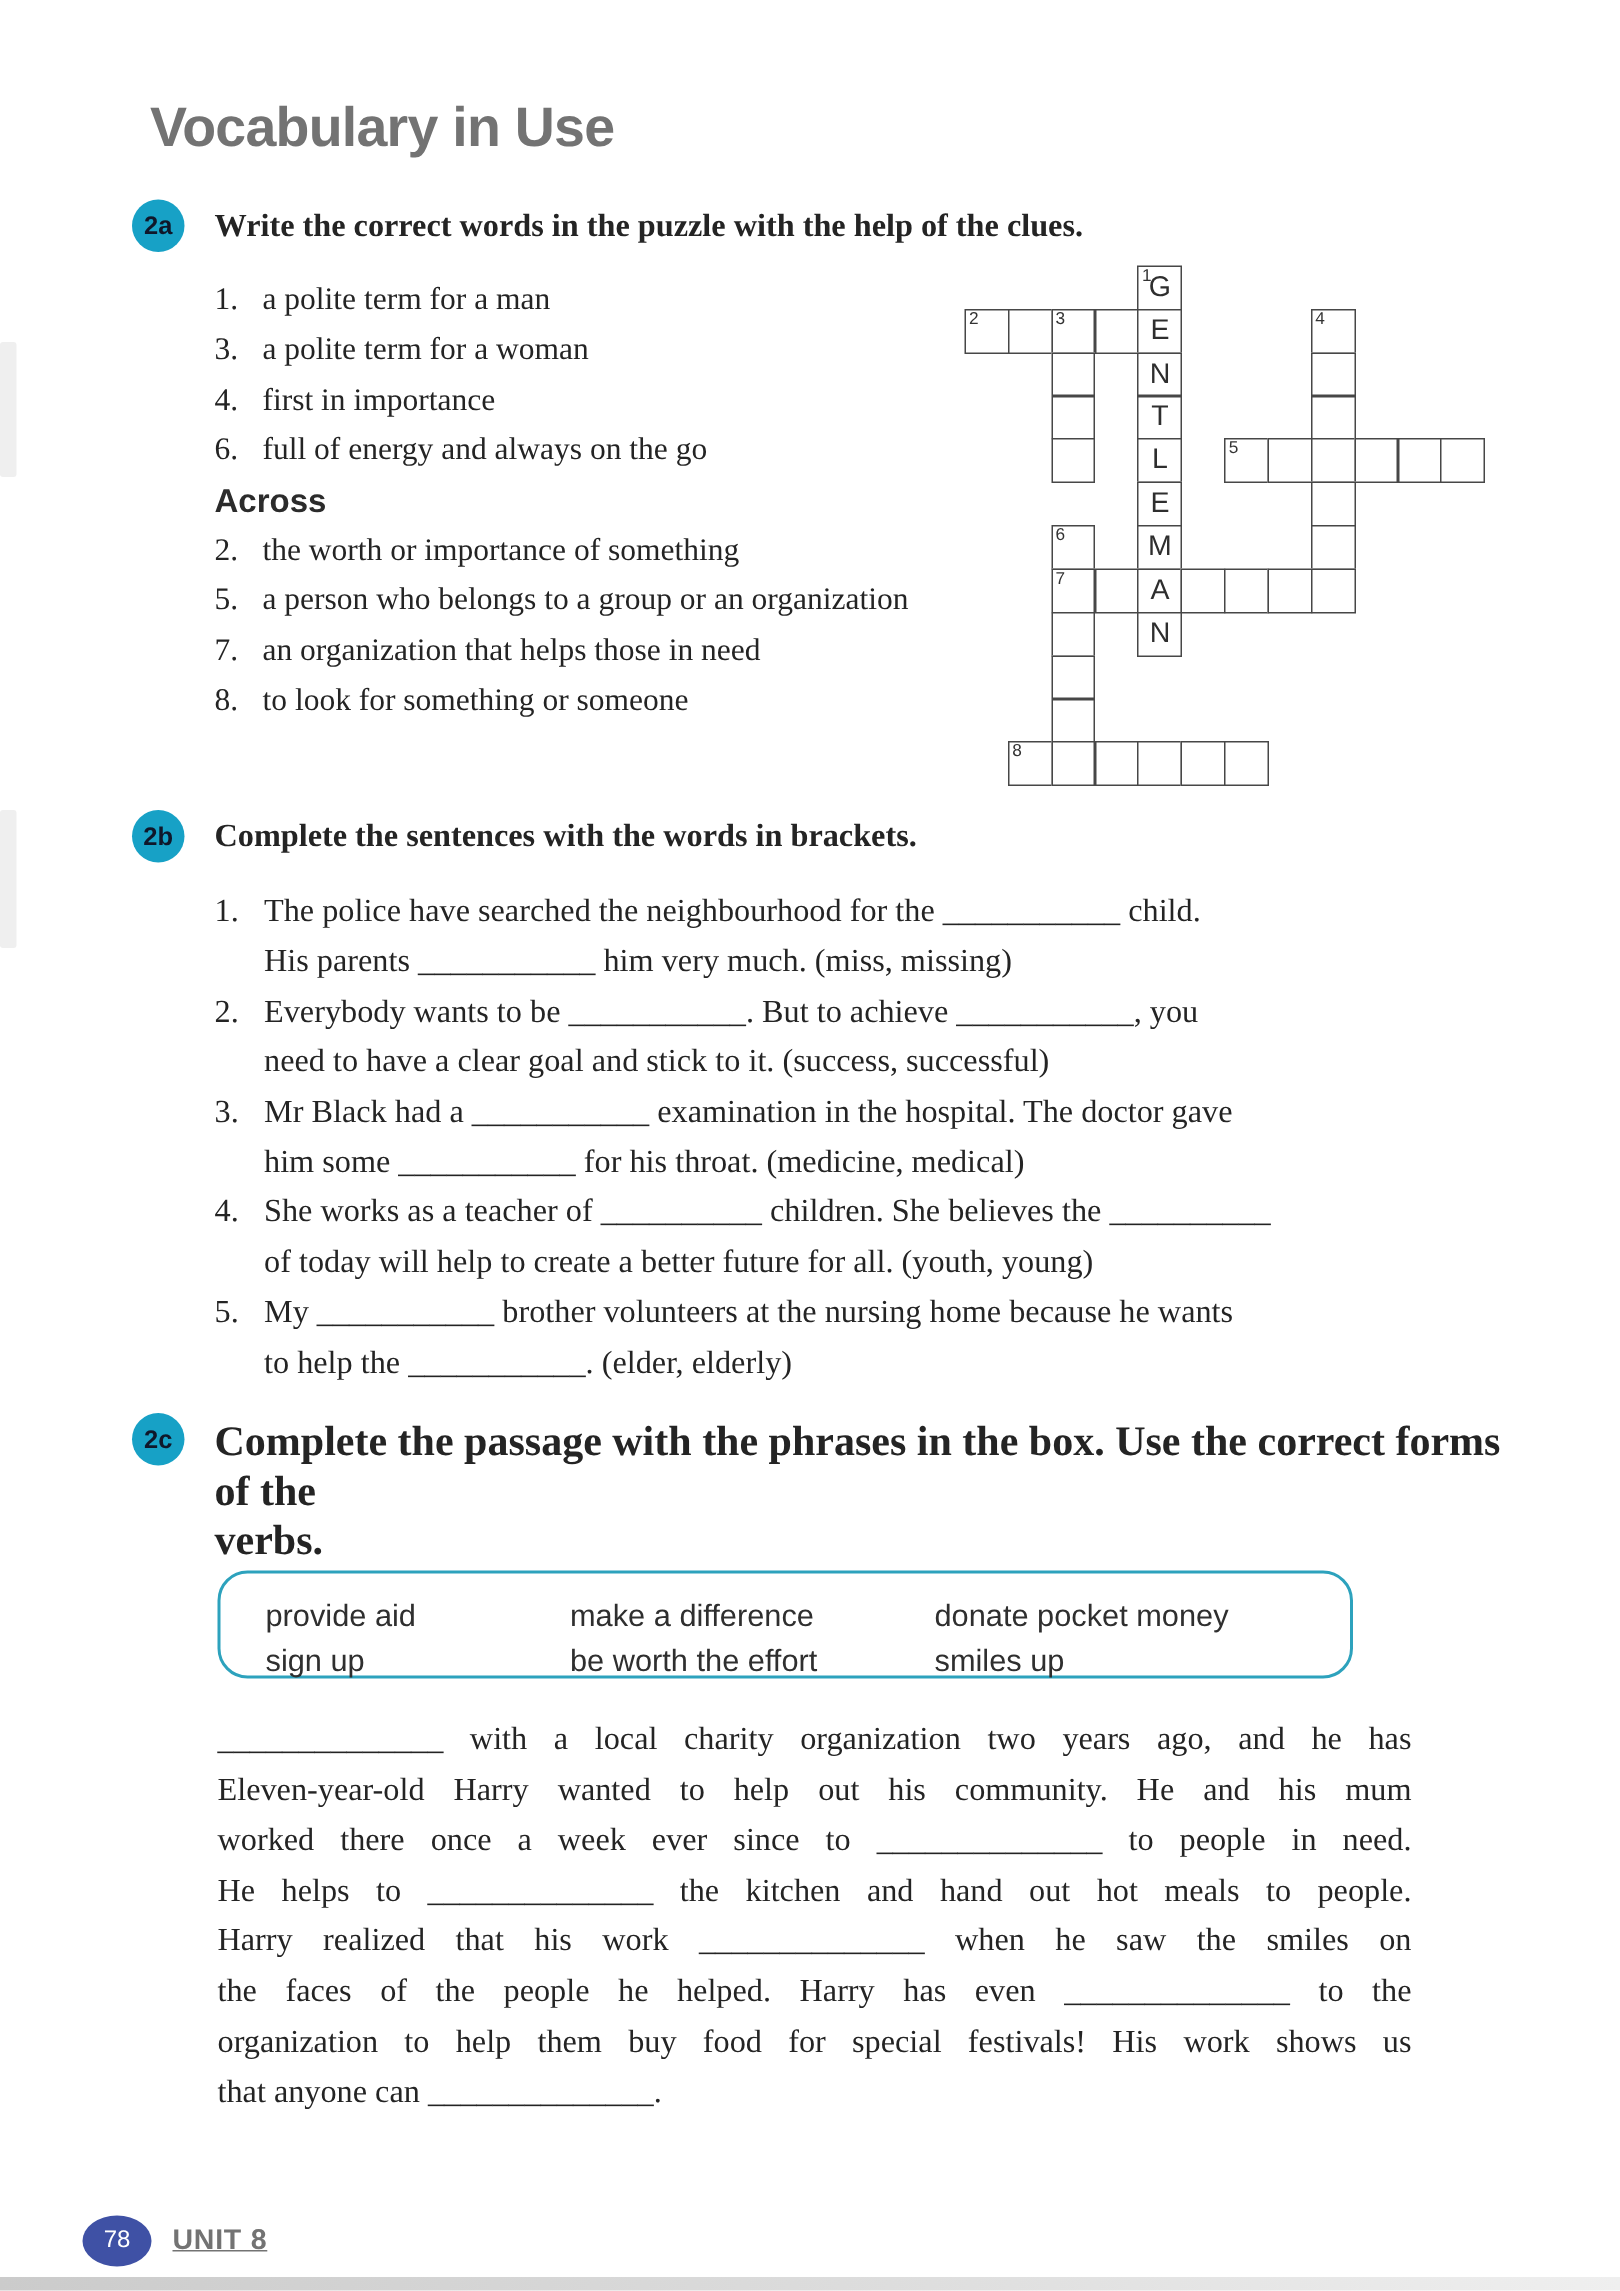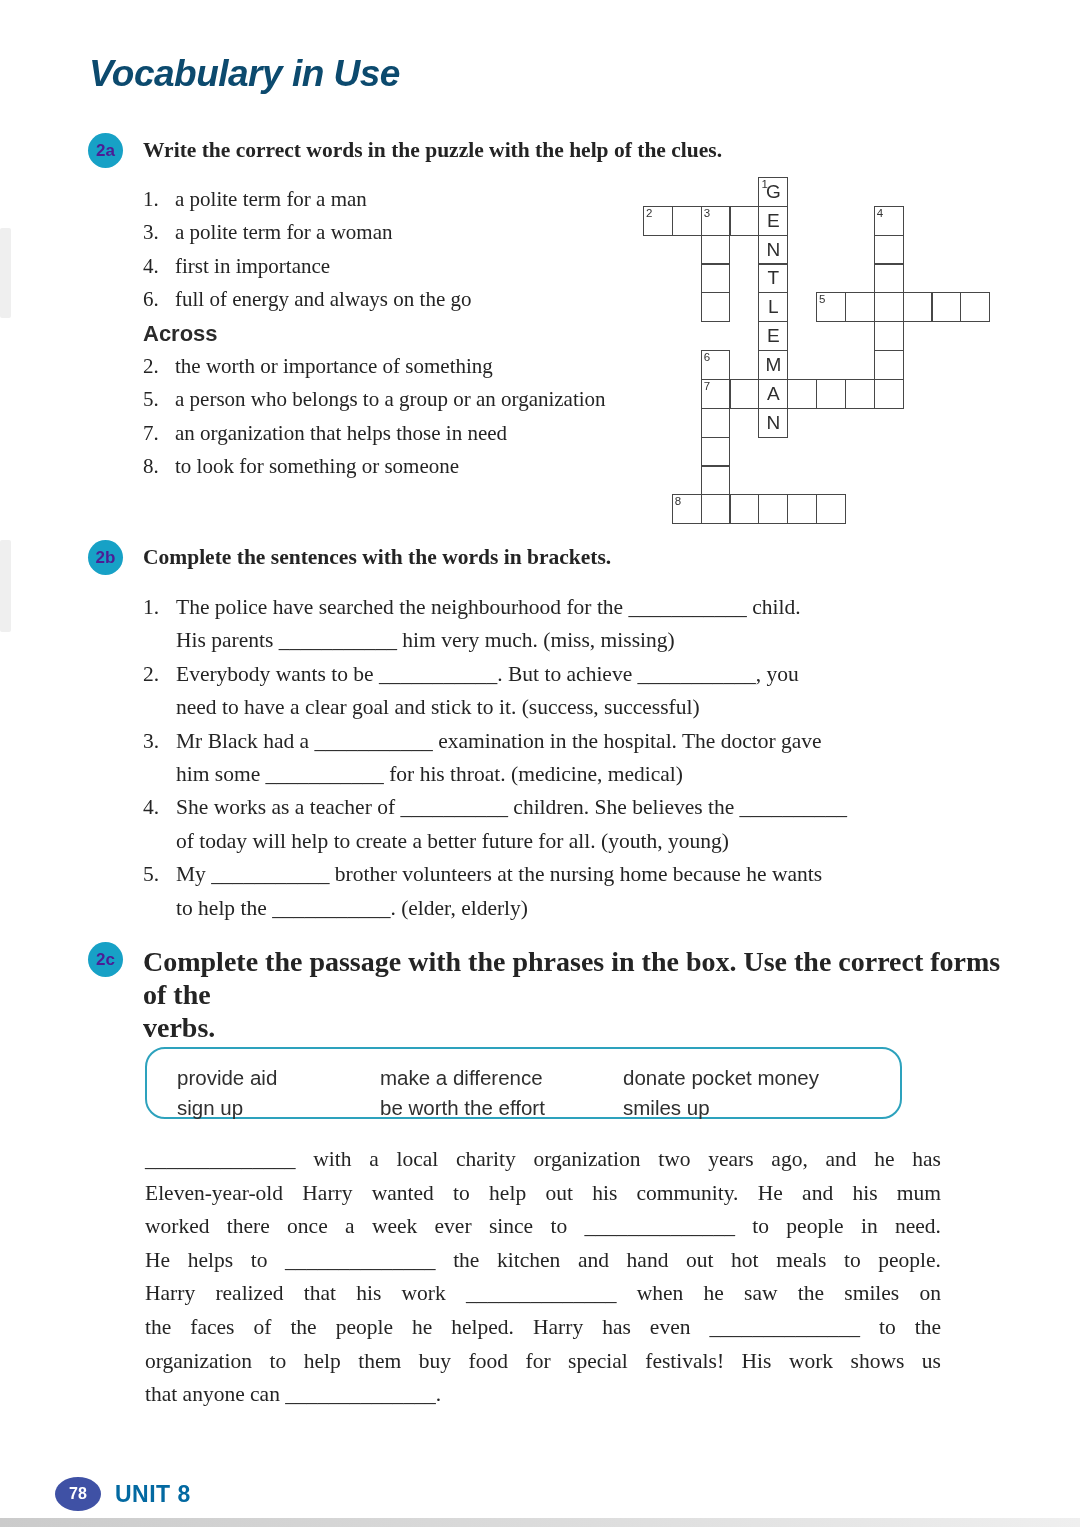--- a/index.html
+++ b/index.html
@@ -10,32 +10,32 @@
   .page{position:absolute;inset:0;background:#ffffff;}
 
   
   .edge-artifact{position:absolute;left:0;width:11px;background:#efefef;border-radius:2px;}
   .edge-a1{top:228px;height:90px;}
   .edge-a2{top:540px;height:92px;}
   .bottom-strip{position:absolute;left:0;bottom:0;width:100%;height:9px;
     background:linear-gradient(to right,#cbcbcb,#dddddd 55%,#efefef);}
 
   
-  .page-title{position:absolute;left:88px;top:52px;margin:1px;
+  .page-title{position:absolute;left:88px;top:52px;margin:12px;
     font-family:"Liberation Sans",sans-serif;font-weight:700;font-size:37px;
-    color:#0c4a6e;letter-spacing:-0.5px;font-style:italic;}
+    color:#737373;letter-spacing:-0.5px;}
 
   
   .sec{position:absolute;left:88px;}
   .sec2a{top:133px;width:920px;}
   .sec2b{top:540px;width:930px;}
   .sec2c{top:942px;width:930px;}
 
   .badge{position:absolute;left:0;top:0;width:35px;height:35px;border-radius:50%;
-    background:#17a1c6;color:#4c1d95;font-family:"Liberation Sans",sans-serif;
+    background:#17a1c6;color:#0f172a;font-family:"Liberation Sans",sans-serif;
     font-weight:700;font-size:17px;display:flex;align-items:center;justify-content:center;}
   .instr{margin:0 0 0 55px;font-weight:700;font-size:21.5px;line-height:27px;padding-top:4px;}
   .instr2{margin:0 0 0 55px;font-weight:700;font-size:28px;line-height:33px;padding-top:3px;}
 
   
   .clues{margin:19px 0 0 55px;font-size:21px;line-height:33.4px;width:620px;}
   .clue-heading{font-family:"Liberation Sans",sans-serif;font-weight:700;font-size:22px;color:#2b2b2b;}
   .clue{position:relative;padding-left:32px;white-space:nowrap;}
   .clue .num{position:absolute;left:0;}
 
@@ -62,22 +62,22 @@
 
   
   .passage{margin:24px 0 0 57px;width:796px;font-size:21.5px;line-height:33.6px;}
   .pline{text-align:justify;text-align-last:justify;white-space:normal;}
   .pline.last{text-align:left;text-align-last:left;}
 
   
   .footer{position:absolute;left:55px;top:1477px;display:flex;align-items:center;gap:14px;
     font-family:"Liberation Sans",sans-serif;}
   .pagenum{width:46px;height:34px;border-radius:50%;background:#3f51a5;color:#fff;
-    font-size:16px;font-weight:700;display:flex;align-items:center;justify-content:center;}
-  .unit{color:#0369a1;font-weight:700;font-size:23px;letter-spacing:0.5px;}
+    font-size:16px;font-weight:400;display:flex;align-items:center;justify-content:center;}
+  .unit{color:#737373;font-weight:700;font-size:19px;letter-spacing:0.5px;text-decoration:underline;}
 </style>
 </head>
 <body>
 
 <div class="page">
 
   <div class="edge-artifact edge-a1"></div>
   <div class="edge-artifact edge-a2"></div>
 
   <h1 class="page-title">Vocabulary in Use</h1>

